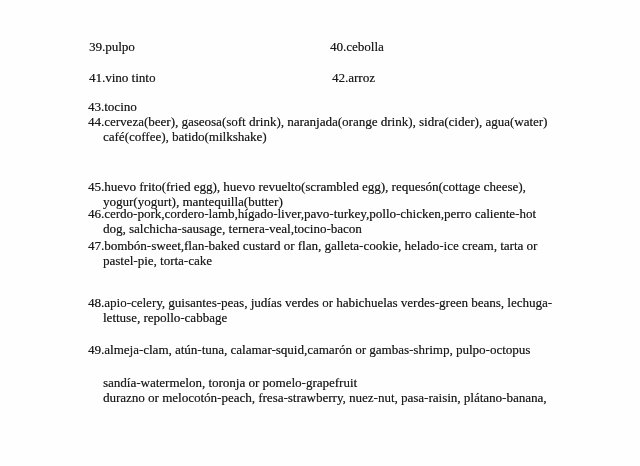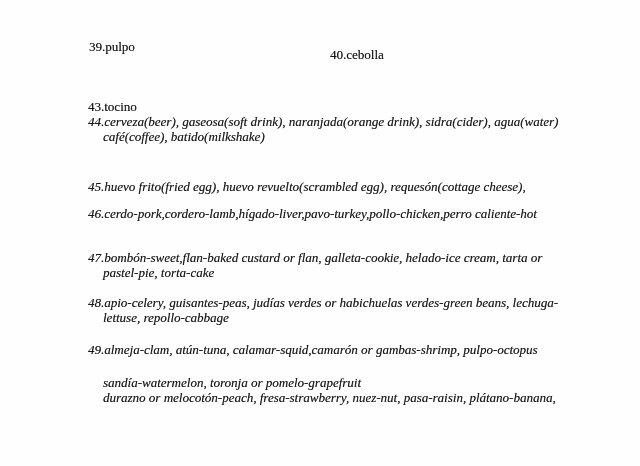--- a/index.html
+++ b/index.html
@@ -8,54 +8,60 @@
     width:640px;height:466px;
     background:#fefefe;
     overflow:hidden;
     font-family:"Liberation Serif","DejaVu Serif",serif;
     font-size:13px;
     color:#1a1a1a;
     text-shadow:0.2px 0.2px 0.35px rgba(10,10,10,0.55);
   }
   .pair-row{position:absolute;left:0;width:640px;height:16px;}
   .cell-left{position:absolute;left:89px;top:0;white-space:pre;}
-  .cell-right{position:absolute;left:330px;top:8px;white-space:pre;}
+  .cell-right{position:absolute;left:330px;top:0;white-space:pre;}
   .para{position:absolute;left:88px;width:512px;}
-  .para .line{white-space:pre;line-height:15.4px;height:15.4px;font-style:italic;}
+  .para .line{white-space:pre;line-height:15.4px;height:15.4px;}
   .para .line.cont{padding-left:15px;}
 </style>
 </head>
 <body>
 
 <div class="page">
 
   <div class="pair-row" style="top:39px">
     <span class="cell-left">39.pulpo</span>
     <span class="cell-right">40.cebolla</span>
   </div>
 
+  <div class="pair-row" style="top:70px">
+    <span class="cell-left">41.vino tinto</span>
+    <span class="cell-right" style="left:332px">42.arroz</span>
+  </div>
 
   <div class="pair-row" style="top:99px">
     <span class="cell-left" style="left:88px">43.tocino</span>
   </div>
 
   <div class="para" style="top:114px">
     <div class="line">44.cerveza(beer), gaseosa(soft drink), naranjada(orange drink), sidra(cider), agua(water)</div>
     <div class="line cont">café(coffee), batido(milkshake)</div>
   </div>
 
   <div class="para" style="top:179px">
     <div class="line">45.huevo frito(fried egg), huevo revuelto(scrambled egg), requesón(cottage cheese),</div>
+    <div class="line cont">yogur(yogurt), mantequilla(butter)</div>
   </div>
 
   <div class="para" style="top:206px">
     <div class="line">46.cerdo-pork,cordero-lamb,hígado-liver,pavo-turkey,pollo-chicken,perro caliente-hot</div>
+    <div class="line cont">dog, salchicha-sausage, ternera-veal,tocino-bacon</div>
   </div>
 
-  <div class="para" style="top:250px">
+  <div class="para" style="top:238px">
     <div class="line">47.bombón-sweet,flan-baked custard or flan, galleta-cookie, helado-ice cream, tarta or</div>
     <div class="line cont">pastel-pie, torta-cake</div>
   </div>
 
   <div class="para" style="top:295px">
     <div class="line">48.apio-celery, guisantes-peas, judías verdes or habichuelas verdes-green beans, lechuga-</div>
     <div class="line cont">lettuse, repollo-cabbage</div>
   </div>
 
   <div class="para" style="top:342px">

